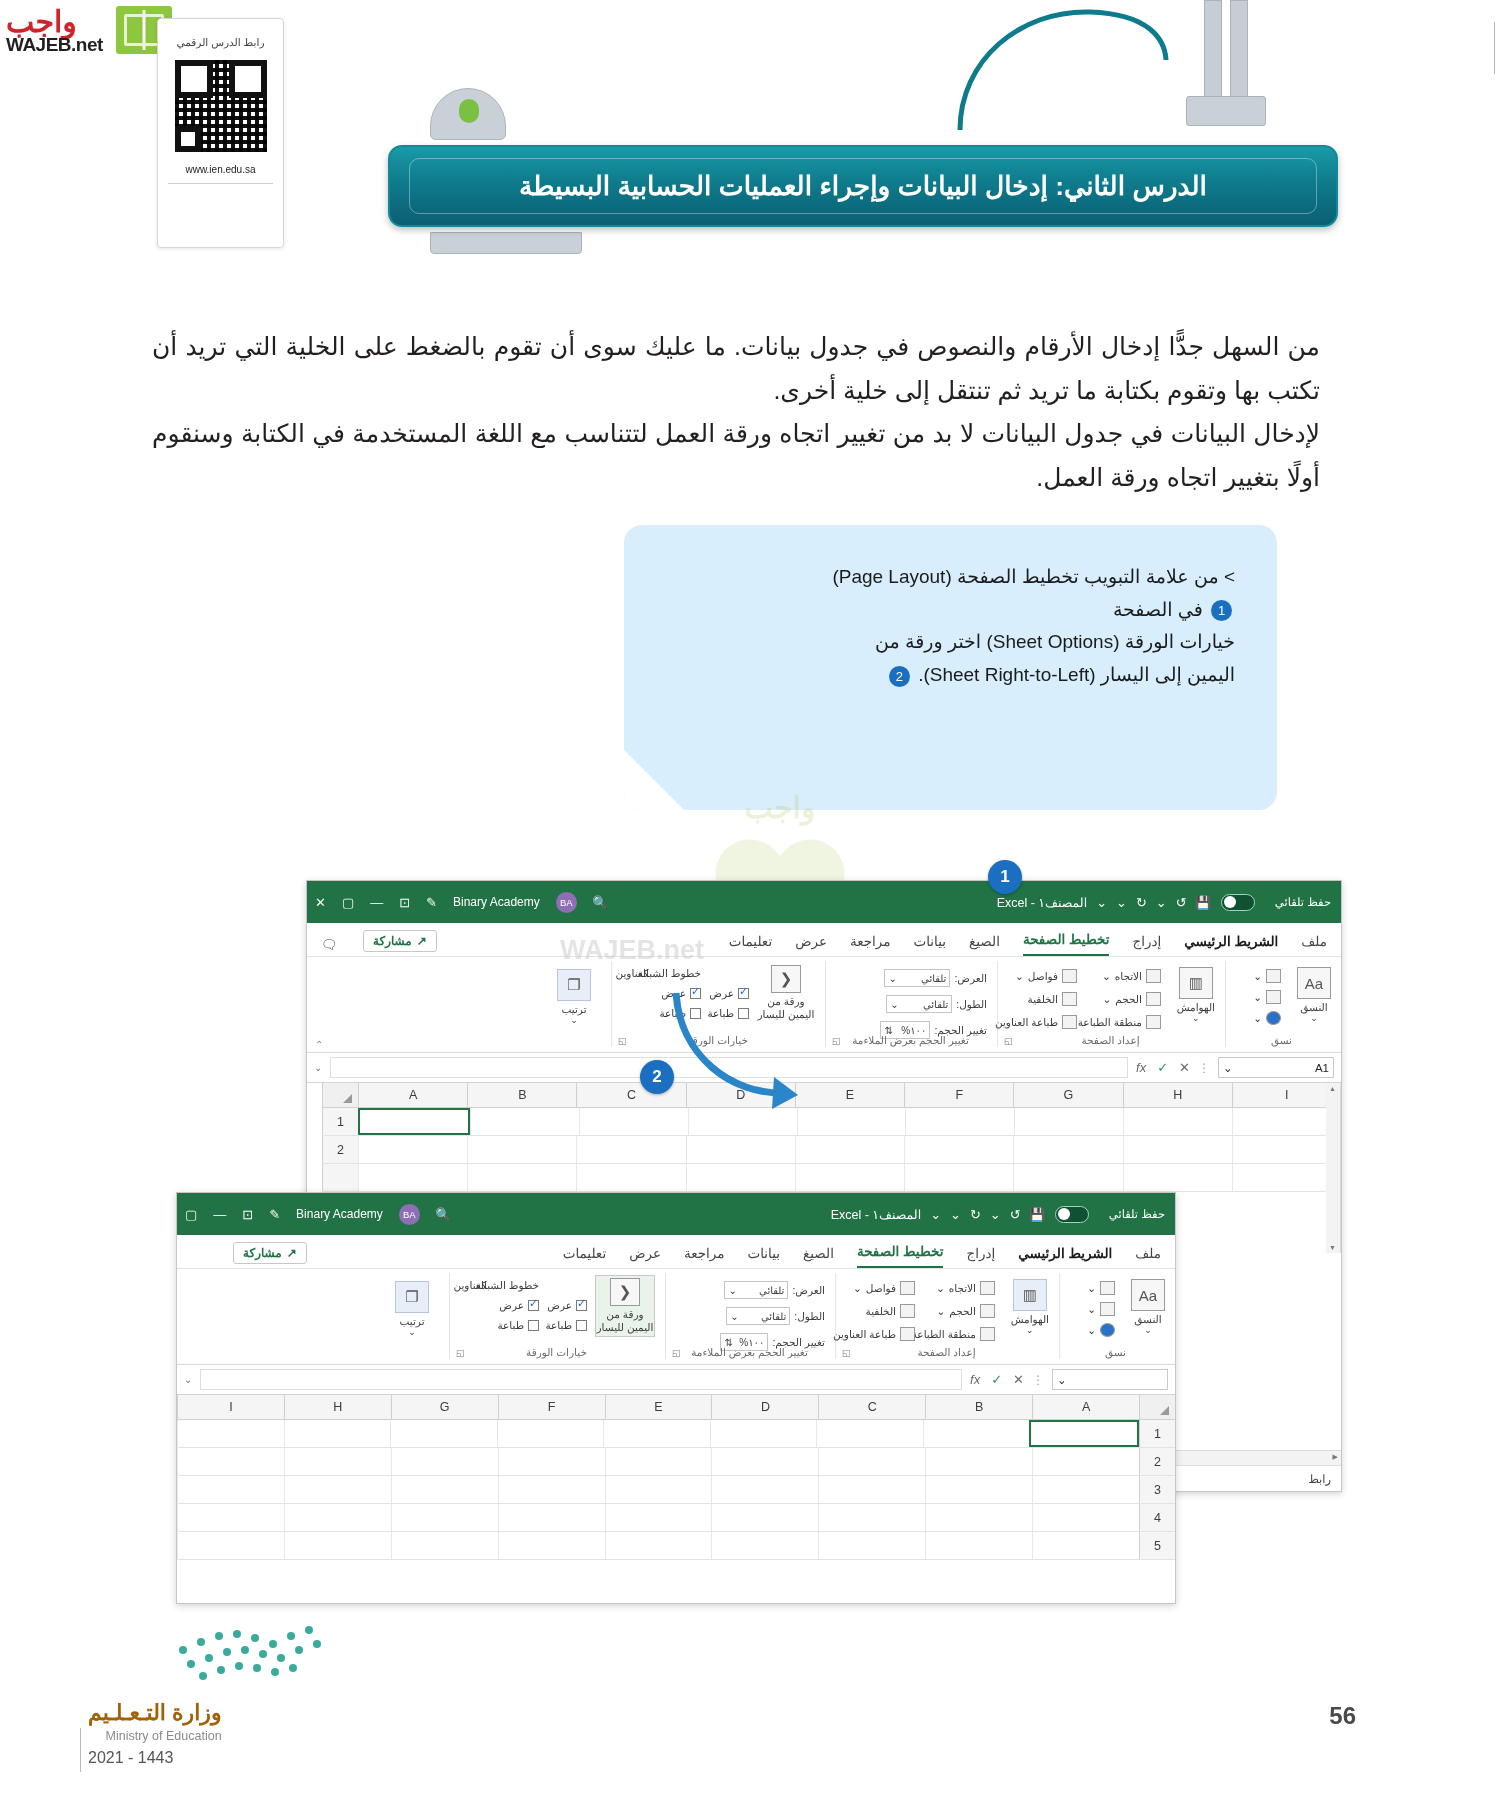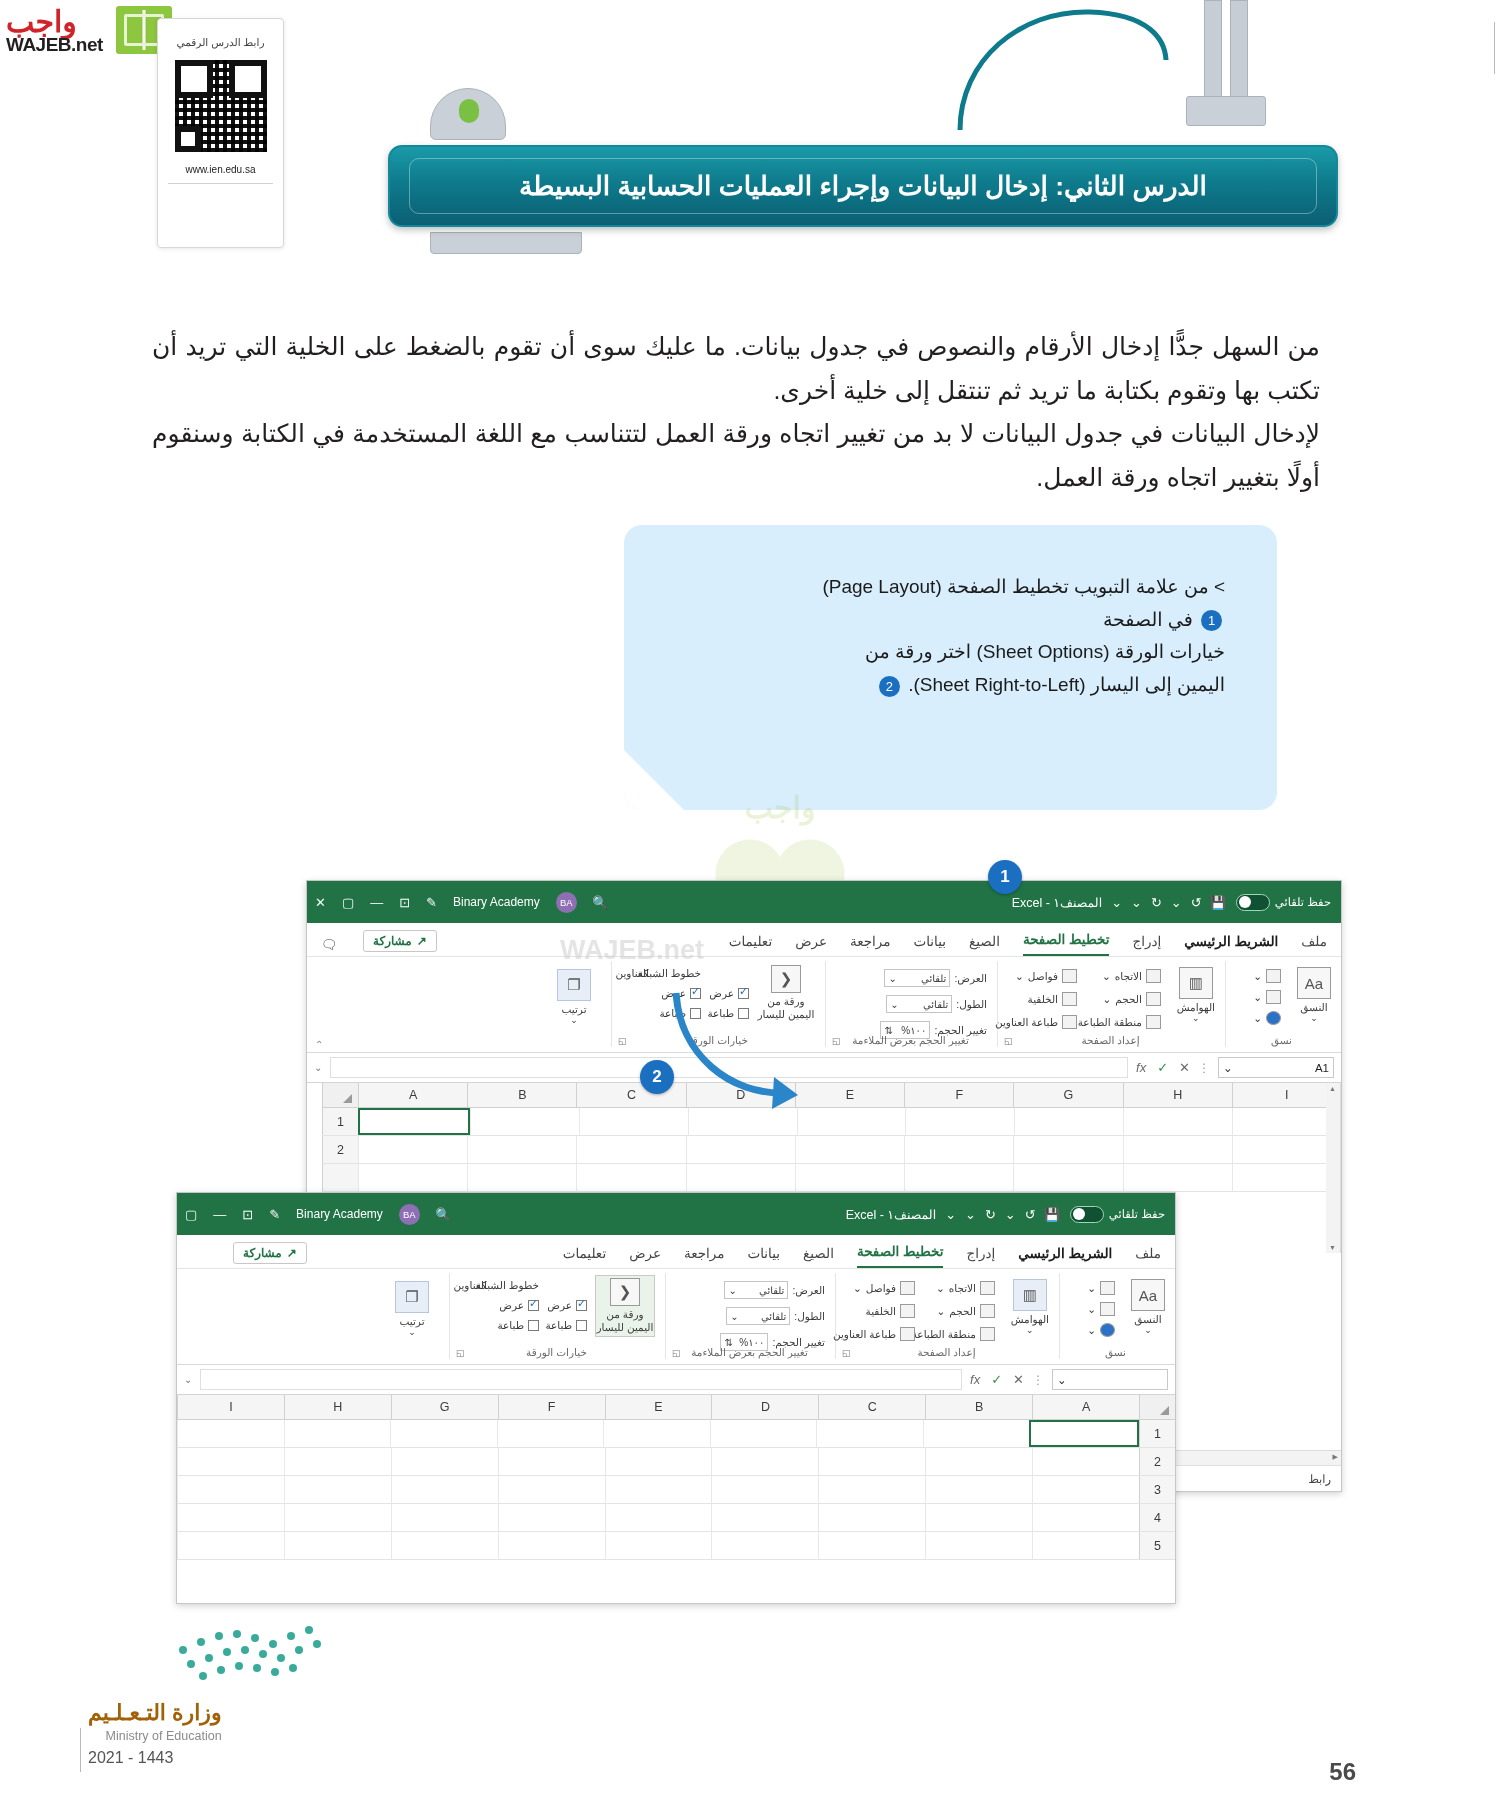--- a/index.html
+++ b/index.html
@@ -66,33 +66,33 @@
     position:absolute; left:624px; top:525px; width:653px; height:285px;
     background:#d8eefc; border-radius:18px; direction:rtl;
     padding:34px 40px 0 40px;
   }
   .callout:after{
     content:""; position:absolute; left:0; bottom:-0px; width:60px; height:60px;
     background:#fff; border-radius:0 0 0 18px;
     clip-path:polygon(0 100%, 0 0, 100% 100%);
   }
   .callout h4 { margin:0 0 14px 0; font-size:20px; font-weight:bold; color:#1b1b1b; }
-  .callout p { margin:12px; font-size:19px; line-height:1.72; color:#1b1b1b; text-align:justify; }
+  .callout p { margin:2px; font-size:19px; line-height:1.72; color:#1b1b1b; text-align:justify; }
   .badge-num {
     display:inline-block; width:21px; height:21px; line-height:21px; border-radius:50%;
     background:#1b6fc0; color:#fff; font-size:13px; text-align:center; vertical-align:middle;
     margin:0 3px; font-family:"Liberation Sans", sans-serif;
   }
 
   
   .xl { position:absolute; background:#fff; border:1px solid #c6c6c6; box-shadow:0 2px 7px rgba(0,0,0,.18); overflow:hidden; }
   .xl .titlebar { height:42px; background:#217346; position:relative; color:#fff; }
   .xl .tb-right { position:absolute; right:10px; top:0; height:42px; display:flex; align-items:center; gap:9px; }
   .xl .tb-left  { position:absolute; left:8px;  top:0; height:42px; display:flex; align-items:center; gap:16px; }
-  .autosave { display:flex; align-items:center; gap:5px; font-size:11.5px; }
+  .autosave { display:flex; align-items:center; gap:20px; font-size:11.5px; }
   .toggle { width:34px; height:17px; background:#0f5132; border:1px solid #9fd6b6; border-radius:10px; position:relative; }
   .toggle:after { content:""; position:absolute; left:2px; top:1.5px; width:12px; height:12px; border-radius:50%; background:#fff; }
   .tb-icon { font-size:13px; opacity:.97; }
   .filename { font-size:12.5px; }
   .avatar { width:21px; height:21px; border-radius:50%; background:#8e6fb3; color:#fff; font-size:9.5px; display:flex; align-items:center; justify-content:center; }
   .acct { font-size:12px; }
   .wbtn { font-size:13px; color:#fff; opacity:.95; }
 
   
   .xl .tabs { height:34px; background:#fff; display:flex; align-items:flex-end; direction:rtl; padding:0 14px; gap:23px; border-bottom:1px solid #e3e3e3; position:relative; }
@@ -157,21 +157,21 @@
      radial-gradient(circle at 30% 70%, #b5d16a 0 34px, transparent 35px),
      radial-gradient(circle at 70% 70%, #b5d16a 0 34px, transparent 35px); }
   .wm2 { position:absolute; left:560px; top:935px; font-size:27px; font-weight:bold; color:#cfcfcf; opacity:.55; z-index:36; }
 
   
   .dots { position:absolute; left:175px; top:1620px; width:170px; height:60px; }
   .moe { position:absolute; left:88px; top:1700px; direction:rtl; }
   .moe .ar { font-size:22px; color:#a16207; letter-spacing:2px; font-weight:bold; }
   .moe .en { font-size:12.5px; color:#8a8a8a; margin-top:3px; }
   .moe .yr { font-size:16px; color:#555; margin-top:6px; direction:ltr; }
-  .pageno { position:absolute; right:150px; top:1758px; font-size:24px; font-weight:bold; color:#4a4a4a; }
+  .pageno { position:absolute; right:150px; top:1702px; font-size:24px; font-weight:bold; color:#4a4a4a; }
   .tick-r { position:absolute; left:1494px; top:22px; width:1px; height:52px; background:#b9b9b9; }
   .tick-b { position:absolute; left:80px; bottom:28px; width:1px; height:44px; background:#b9b9b9; }
 </style>
 </head>
 <body>
 
 <div class="wajeb-logo">
   <div class="wajeb-text">واجب</div>
   <div class="wajeb-sub">WAJEB.net</div>
   <div class="book-icon"></div>

